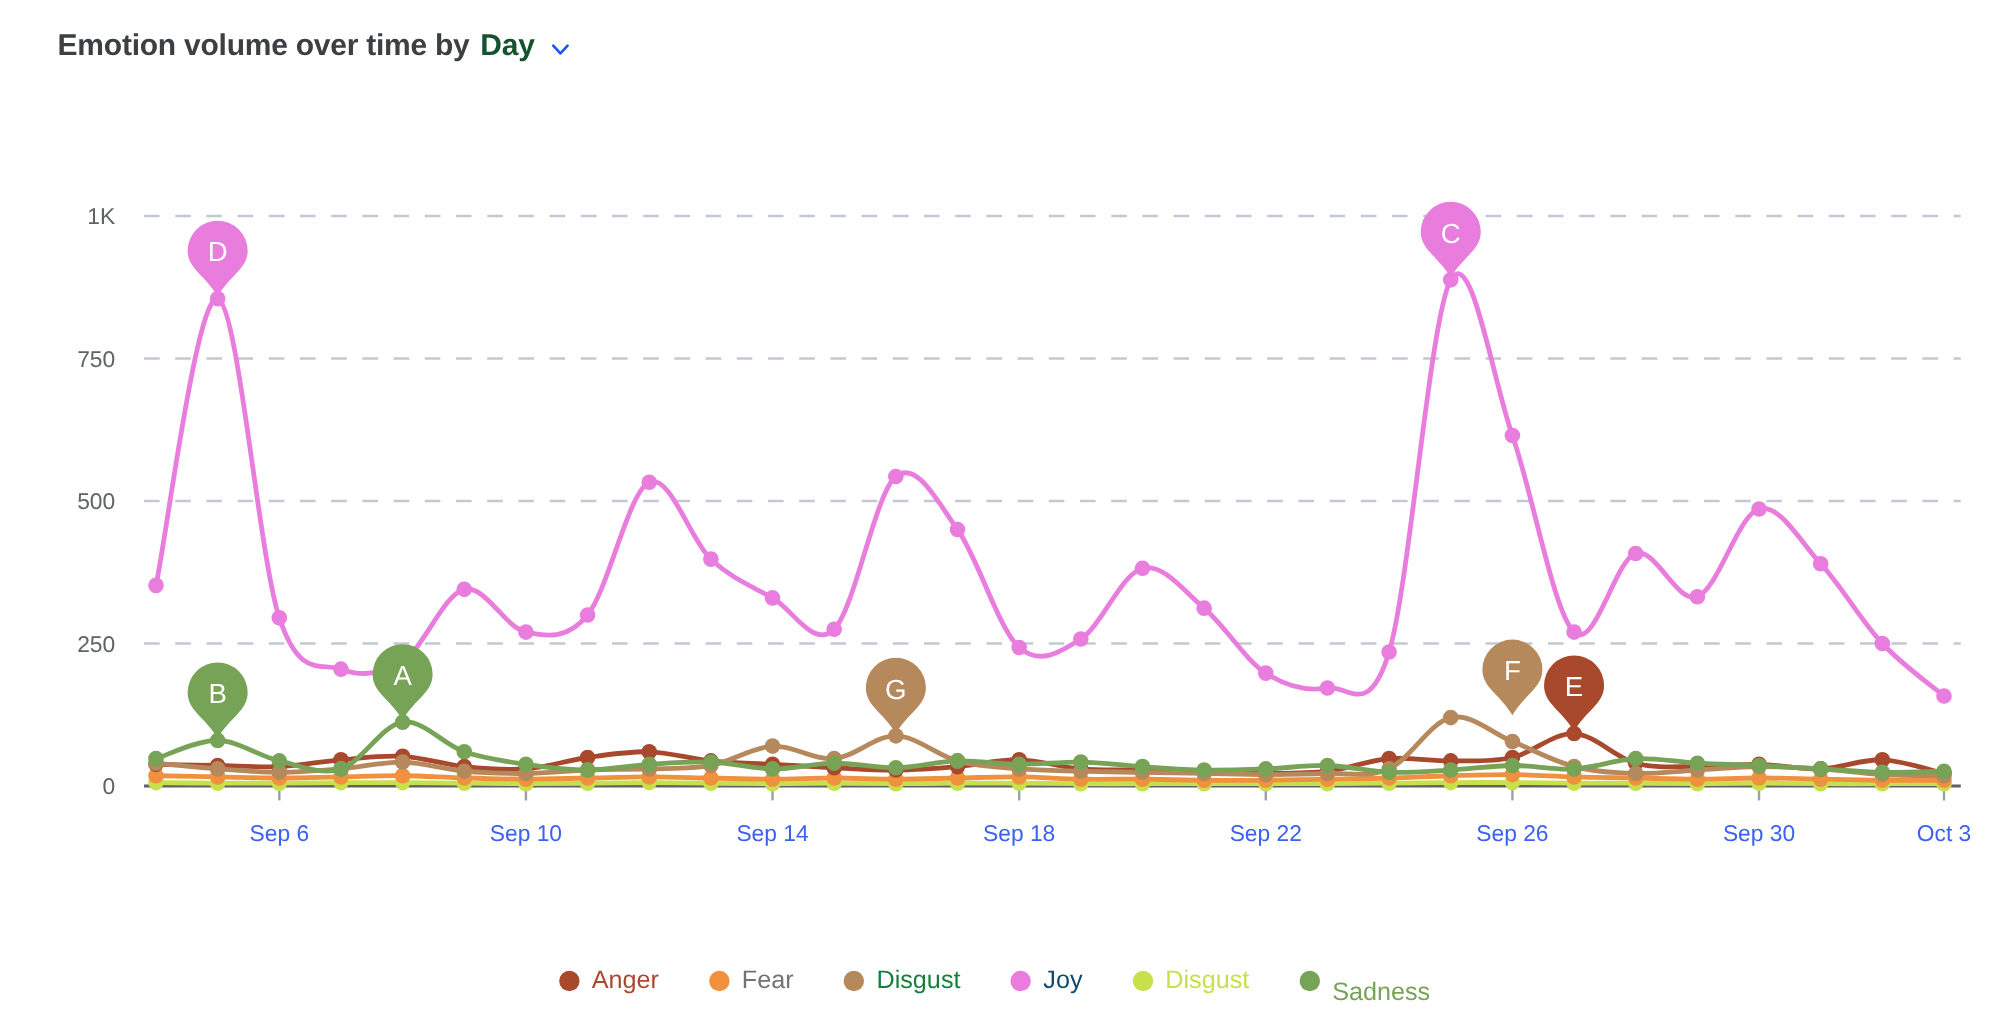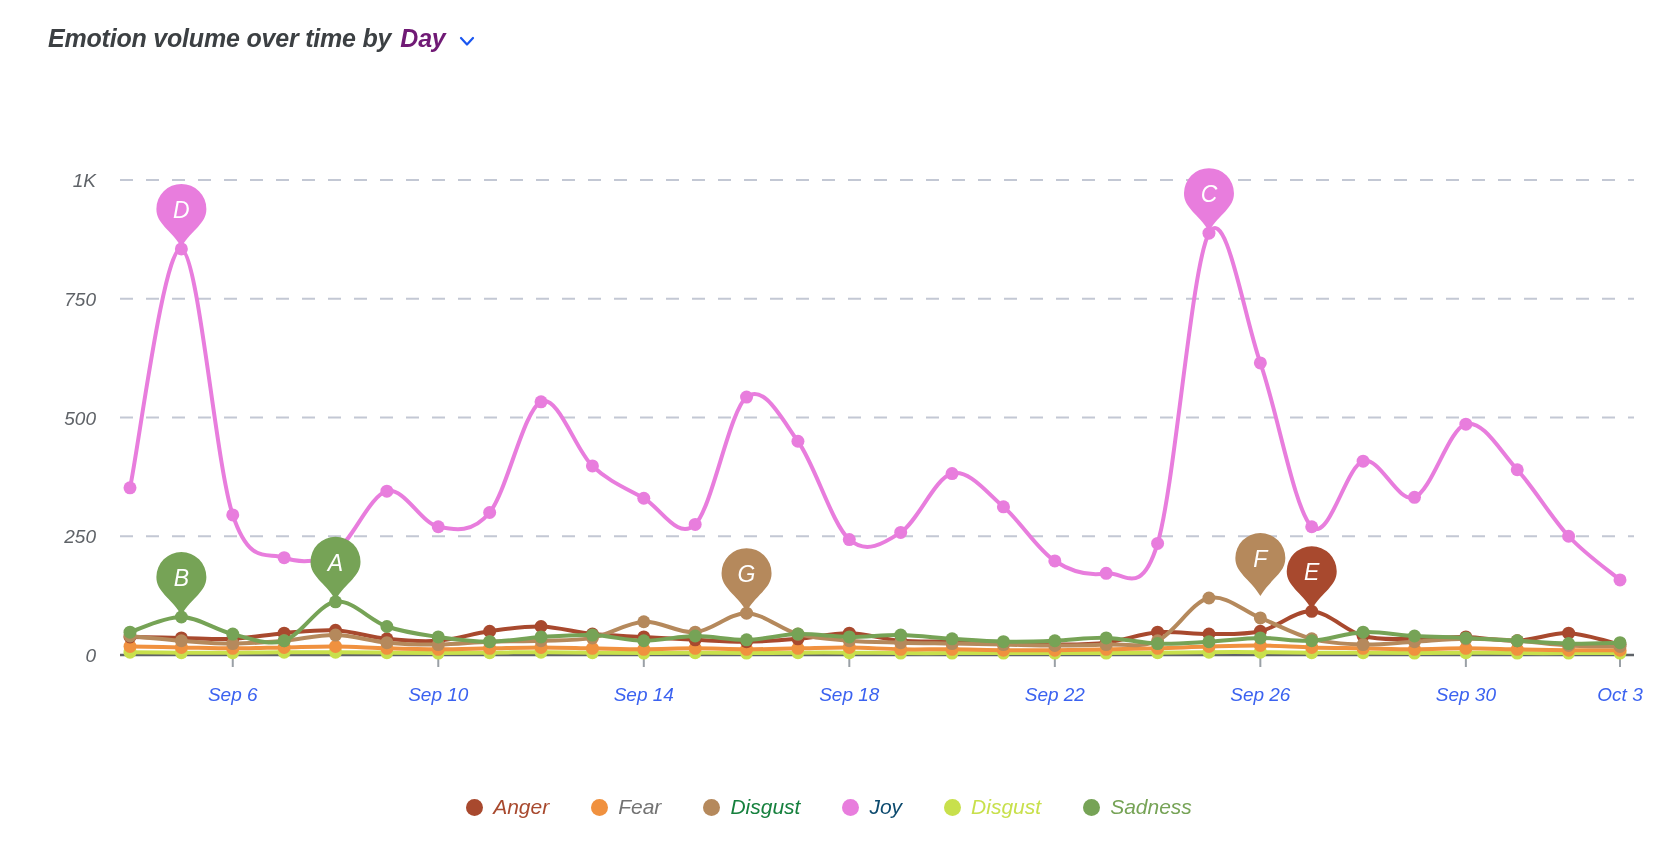--- a/index.html
+++ b/index.html
@@ -13,38 +13,37 @@
     height: 842px;
     font-family: "Liberation Sans", sans-serif;
     color: #3c4043;
     overflow: hidden;
   }
   .panel {
     position: relative;
     width: 1658px;
     height: 842px;
     box-sizing: border-box;
-    font-style: italic;
   }
   .chart-title {
     position: absolute;
     left: 48px;
     top: 24px;
     font-size: 25px;
     font-weight: bold;
     color: #3c4043;
     letter-spacing: -0.2px;
     white-space: nowrap;
     display: flex;
     align-items: center;
     gap: 0px;
   }
   .chart-title .title-static { margin-right: 9px; }
   .title-dim {
-    color: #701a75;
+    color: #14532d;
     font-weight: bold;
     cursor: pointer;
   }
   .title-chevron {
     display: inline-block;
     margin-left: 11px;
     width: 20px;
     height: 20px;
     position: relative;
     top: 2px;
@@ -397,17 +396,17 @@
       <div class="legend-item">
         <span class="legend-dot" style="background: rgb(232, 125, 221);"></span>
         <span class="legend-label" style="color: #0c4a6e;">Joy</span>
       </div>
       <div class="legend-item">
         <span class="legend-dot" style="background: rgb(200, 224, 76);"></span>
         <span class="legend-label" style="color: rgb(200, 224, 76);">Disgust</span>
       </div>
       <div class="legend-item">
         <span class="legend-dot" style="background: rgb(118, 163, 86);"></span>
-        <span class="legend-label" style="color: rgb(118, 163, 86);">Sadness</span>
+        <span class="legend-label" style="color: rgb(118, 163, 86); margin-top: 20px;">Sadness</span>
       </div>
     </div>
 
 </div>
 
 </body></html>

